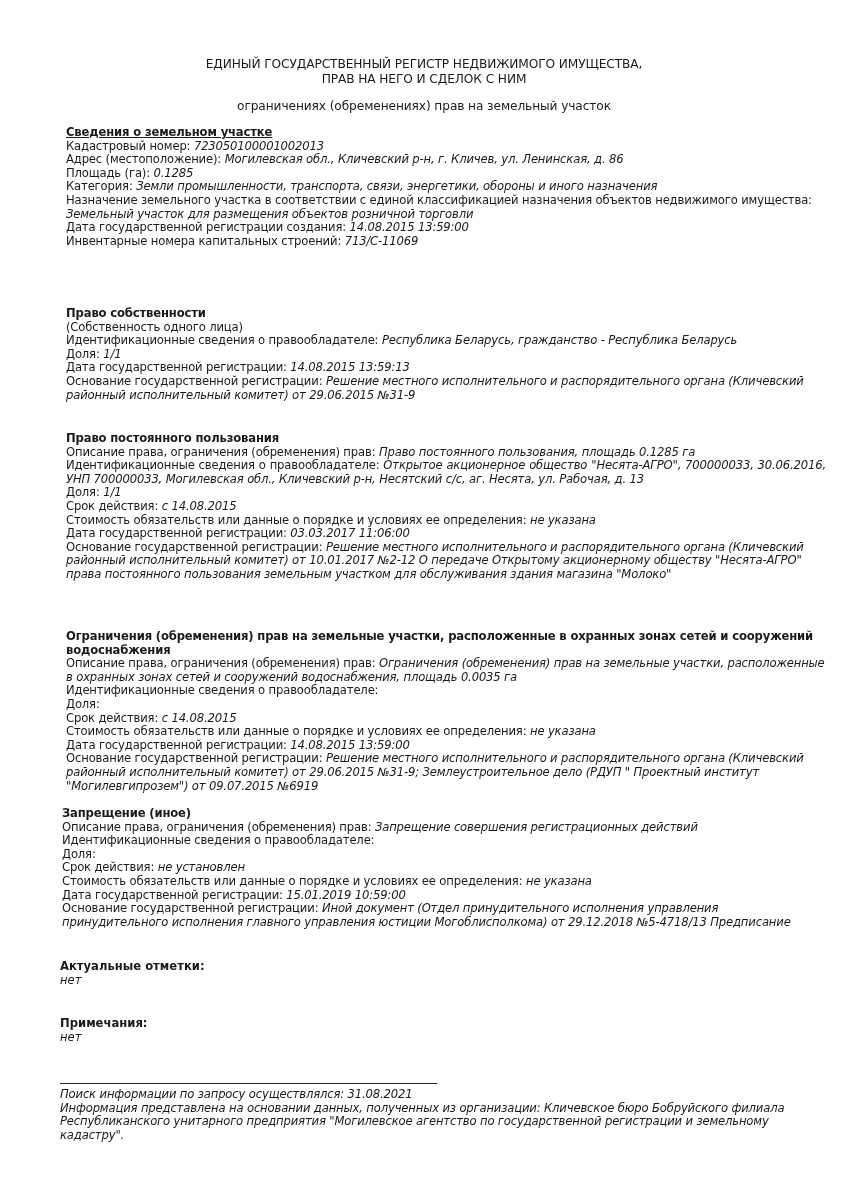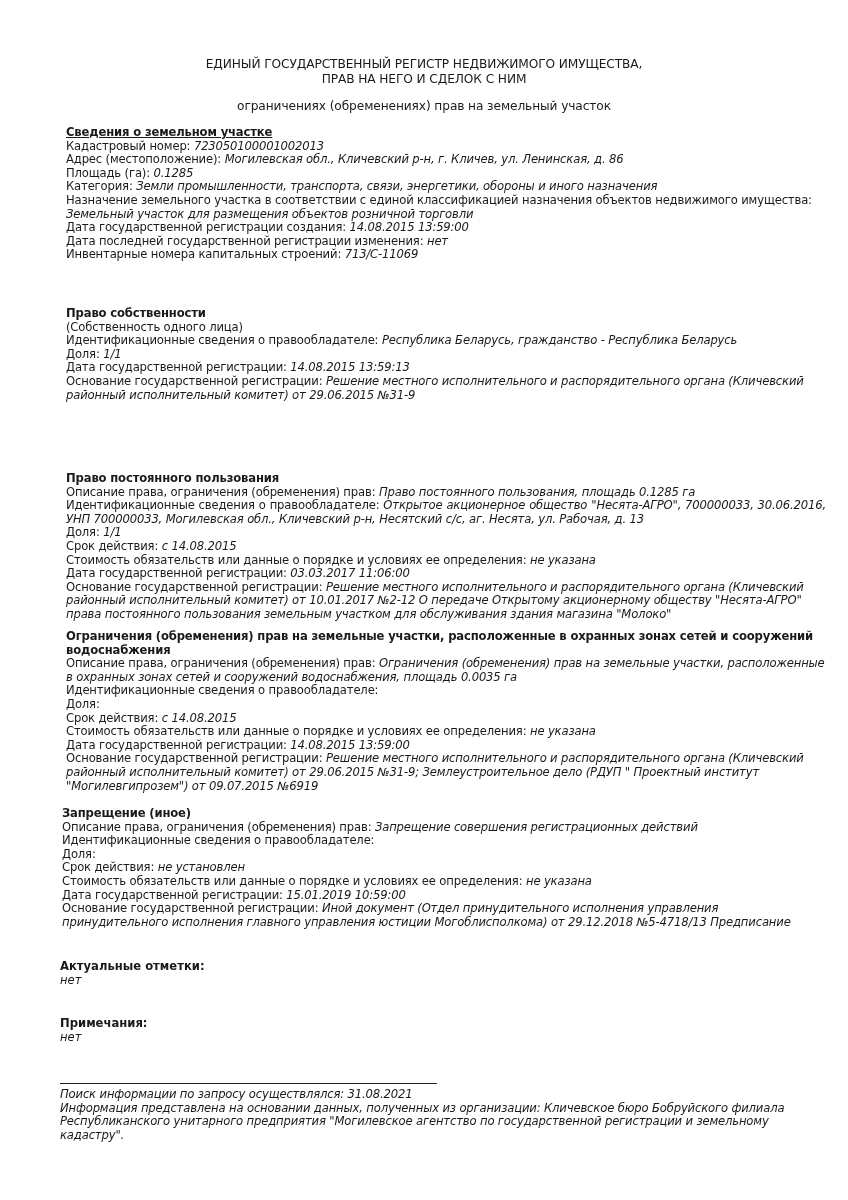--- a/index.html
+++ b/index.html
@@ -33,34 +33,33 @@
 
 <div class="block" style="top:126px;">
   <span class="ttl u">Сведения о земельном участке</span>
   <span class="ln"><span>Кадастровый номер: </span><span class="v">723050100001002013</span></span>
   <span class="ln"><span>Адрес (местоположение): </span><span class="v">Могилевская обл., Кличевский р-н, г. Кличев, ул. Ленинская, д. 86</span></span>
   <span class="ln"><span>Площадь (га): </span><span class="v">0.1285</span></span>
   <span class="ln"><span>Категория: </span><span class="v">Земли промышленности, транспорта, связи, энергетики, обороны и иного назначения</span></span>
   <span class="ln"><span>Назначение земельного участка в соответствии с единой классификацией назначения объектов недвижимого имущества:</span></span>
   <span class="ln"><span class="v">Земельный участок для размещения объектов розничной торговли</span></span>
   <span class="ln"><span>Дата государственной регистрации создания: </span><span class="v">14.08.2015 13:59:00</span></span>
-  <span class="ln"><span>Дата последней государственной регистрации изменения: </span><span class="v">нет</span></span>
   <span class="ln"><span>Инвентарные номера капитальных строений: </span><span class="v">713/C-11069</span></span>
 </div>
 
 <div class="block" style="top:307px;">
   <span class="ttl">Право собственности</span>
   <span class="ln">(Собственность одного лица)</span>
   <span class="ln"><span>Идентификационные сведения о правообладателе: </span><span class="v">Республика Беларусь, гражданство - Республика Беларусь</span></span>
   <span class="ln"><span>Доля: </span><span class="v">1/1</span></span>
   <span class="ln"><span>Дата государственной регистрации: </span><span class="v">14.08.2015 13:59:13</span></span>
   <span class="ln"><span>Основание государственной регистрации: </span><span class="v">Решение местного исполнительного и распорядительного органа (Кличевский районный исполнительный комитет) от 29.06.2015 №31-9</span></span>
 </div>
 
-<div class="block" style="top:432px;margin-top:40px;">
+<div class="block" style="top:432px;">
   <span class="ttl">Право постоянного пользования</span>
   <span class="ln"><span>Описание права, ограничения (обременения) прав: </span><span class="v">Право постоянного пользования, площадь 0.1285 га</span></span>
   <span class="ln just"><span>Идентификационные сведения о правообладателе: </span><span class="v">Открытое акционерное общество "Несята-АГРО", 700000033, 30.06.2016, УНП 700000033, Могилевская обл., Кличевский р-н, Несятский с/с, аг. Несята, ул. Рабочая, д. 13</span></span>
   <span class="ln"><span>Доля: </span><span class="v">1/1</span></span>
   <span class="ln"><span>Срок действия: </span><span class="v">с 14.08.2015</span></span>
   <span class="ln"><span>Стоимость обязательств или данные о порядке и условиях ее определения: </span><span class="v">не указана</span></span>
   <span class="ln"><span>Дата государственной регистрации: </span><span class="v">03.03.2017 11:06:00</span></span>
   <span class="ln"><span>Основание государственной регистрации: </span><span class="v">Решение местного исполнительного и распорядительного органа (Кличевский районный исполнительный комитет) от 10.01.2017 №2-12 О передаче Открытому акционерному обществу "Несята-АГРО" права постоянного пользования земельным участком для обслуживания здания магазина "Молоко"</span></span>
 </div>
 

